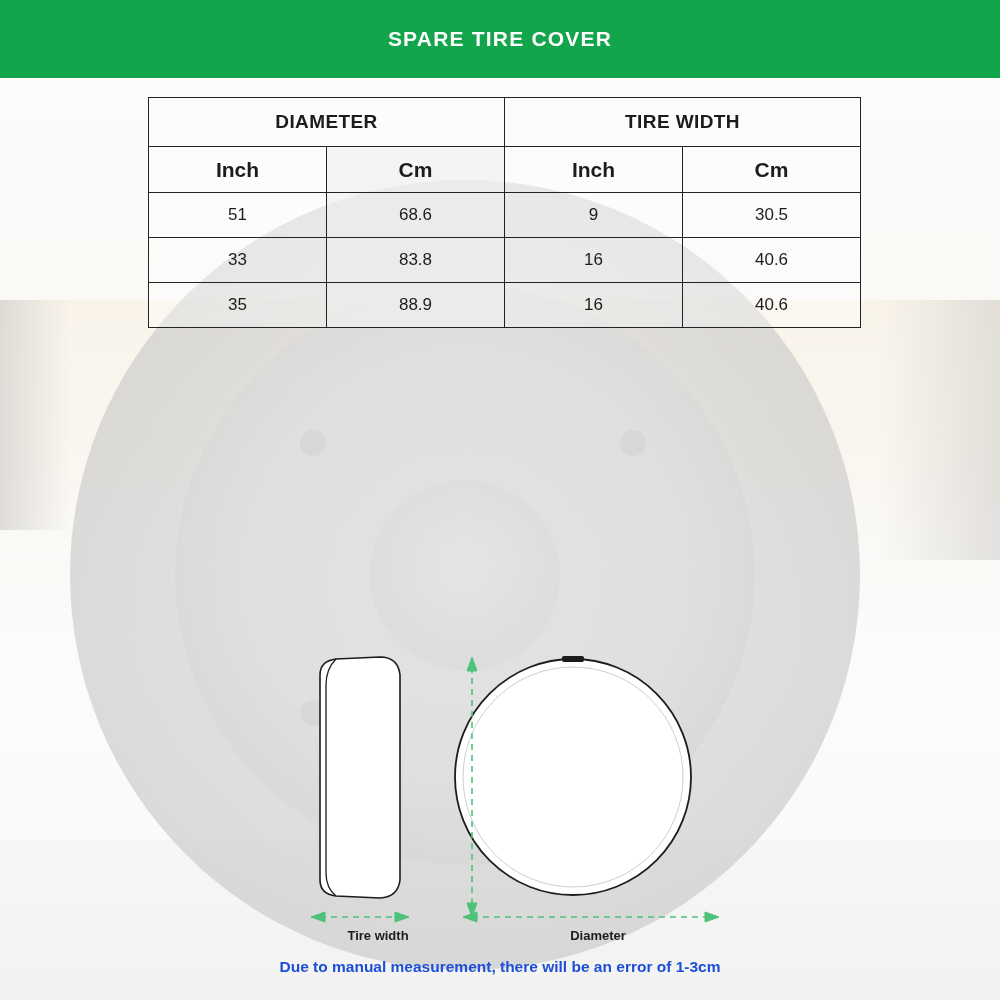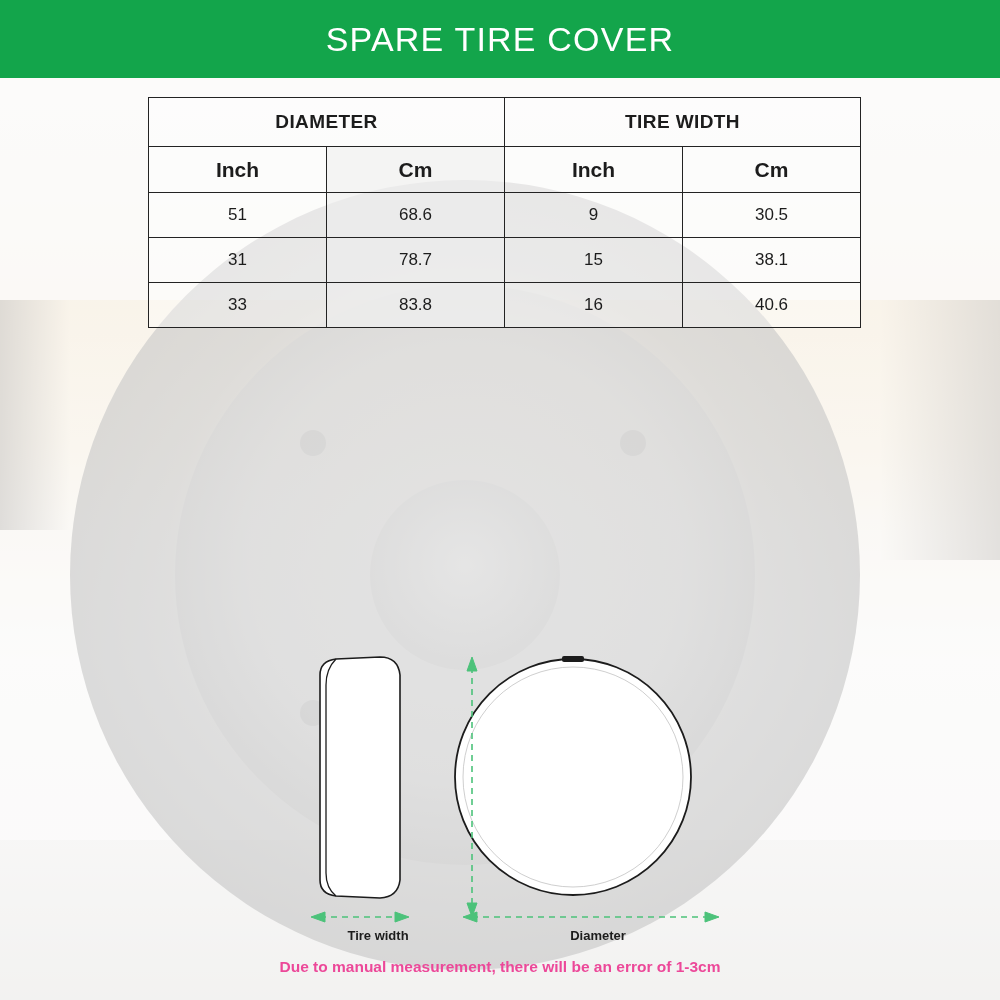--- a/index.html
+++ b/index.html
@@ -124,22 +124,22 @@
     width: 1000px;
     height: 78px;
     background: #13A54B;
     display: flex;
     align-items: center;
     justify-content: center;
     box-sizing: border-box;
   }
   #header-title {
     color: #ffffff;
-    font-size: 34px;
-    font-weight: normal;
+    font-size: 21px;
+    font-weight: bold;
     letter-spacing: 1.2px;
   }
 
   
   #size-table-wrap {
     position: absolute;
     left: 148px;
     top: 97px;
     width: 712px;
   }
@@ -190,21 +190,21 @@
   }
   #tire-width-caption { left: 160px; top: 283px; width: 140px; }
   #diameter-caption { left: 370px; top: 283px; width: 160px; }
 
   #footnote {
     position: absolute;
     left: 0;
     top: 958px;
     width: 1000px;
     text-align: center;
-    color: #ec4899;
+    color: #1d4ed8;
     font-size: 15.5px;
     font-weight: bold;
   }
 </style>
 </head>
 <body>
 
 <div id="bg-photo">
   <div class="warm-band"></div>
   <div class="dark-left"></div>
@@ -247,31 +247,31 @@
         </tr>
       </thead>
       <tbody>
         <tr>
           <td>51</td>
           <td>68.6</td>
           <td>9</td>
           <td>30.5</td>
         </tr>
         <tr>
-          <td>31</td>
-          <td>78.7</td>
-          <td>15</td>
-          <td>38.1</td>
-        </tr>
-        <tr>
           <td>33</td>
           <td>83.8</td>
           <td>16</td>
           <td>40.6</td>
         </tr>
+        <tr>
+          <td>35</td>
+          <td>88.9</td>
+          <td>16</td>
+          <td>40.6</td>
+        </tr>
       </tbody>
     </table>
   </div>
 
   <div id="illustration">
     <svg width="712" height="300" viewBox="0 0 712 300">
 
       <g>
         <path d="M172 30 Q172 16 188 14 L232 12 Q250 12 252 30 L252 235 Q250 252 232 253 L188 251 Q172 249 172 235 Z" fill="#ffffff" stroke="#1c1c1c" stroke-width="1.6"></path>
         <path d="M188 14 Q178 24 178 40 L178 228 Q178 243 188 251" fill="none" stroke="#1c1c1c" stroke-width="1.3"></path>

